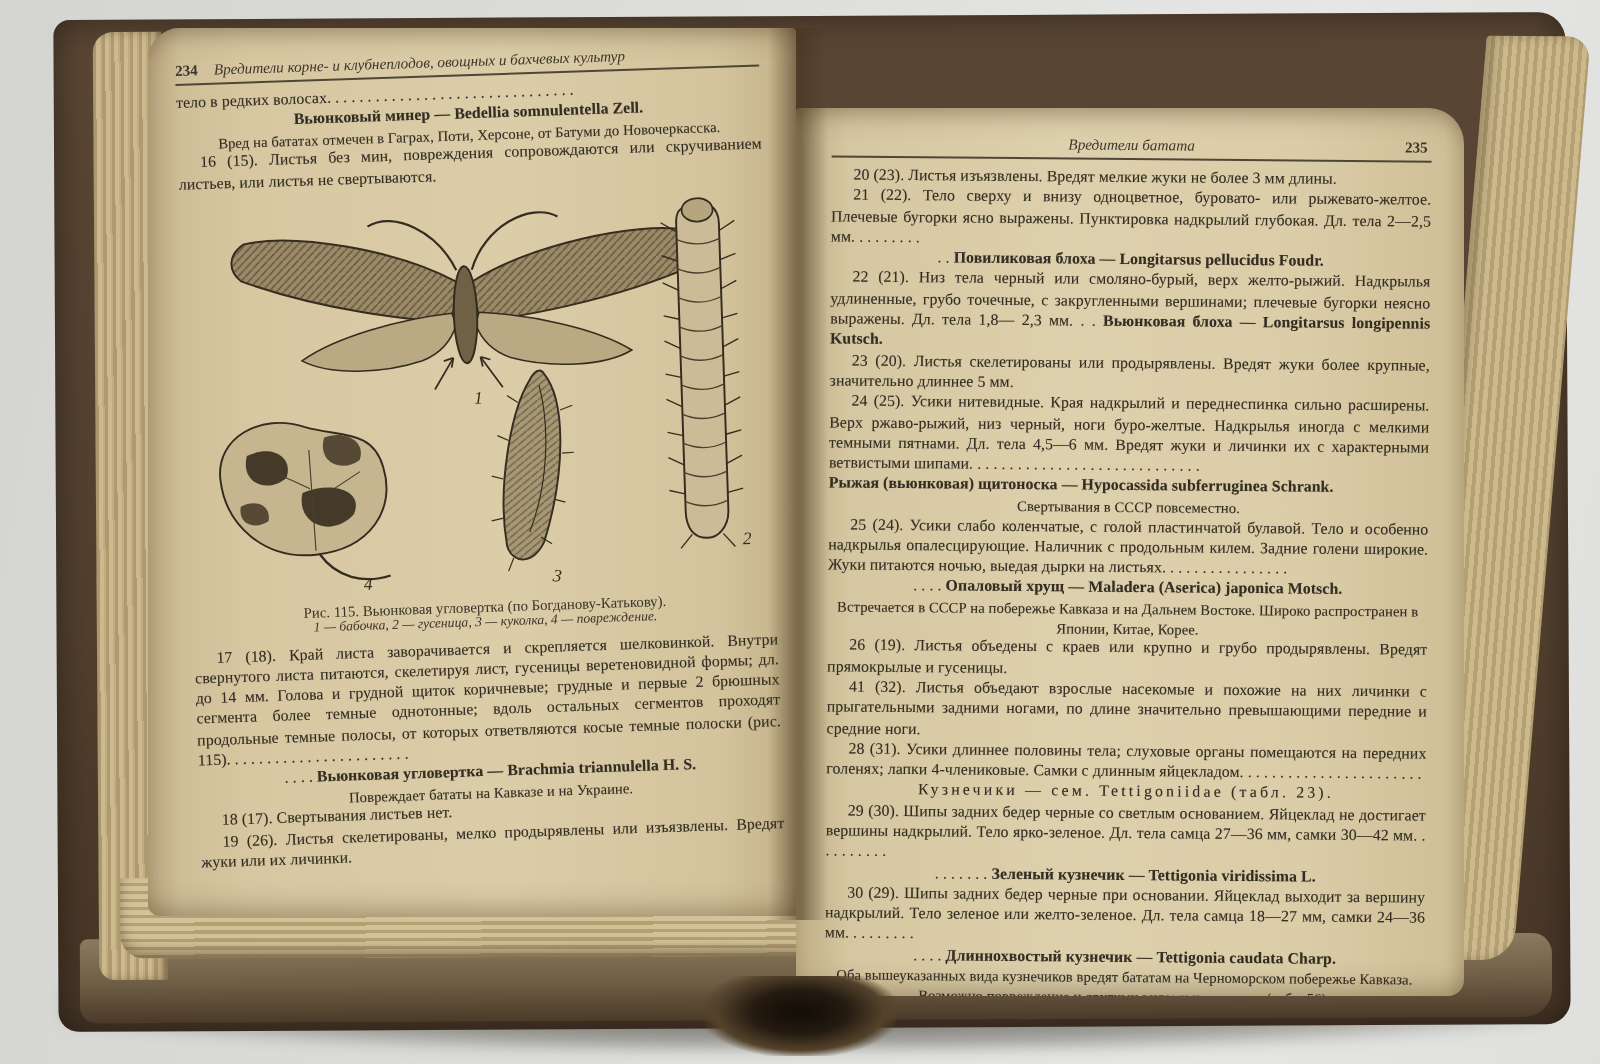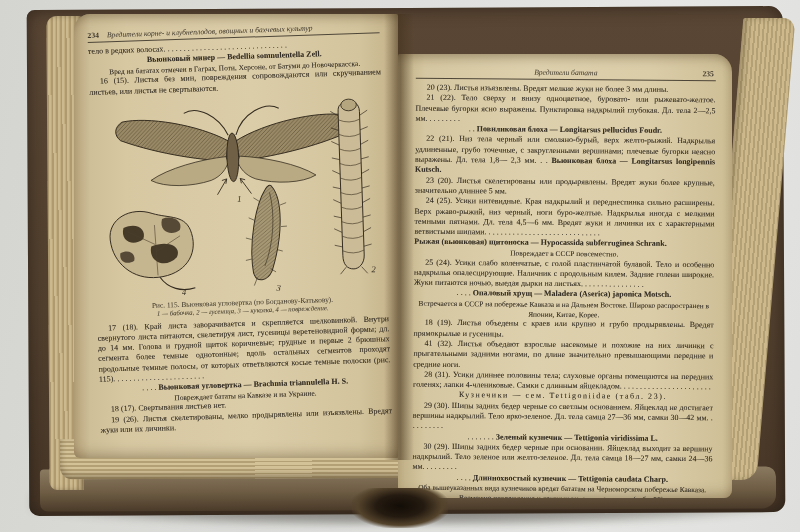--- a/index.html
+++ b/index.html
@@ -208,25 +208,25 @@
         <span class="num">235</span>
       </div>
       <div>
           <p class="para ind"><span>20 (23). Листья изъязвлены. Вредят мелкие жуки не более 3 мм длины.</span></p>
           <p class="para ind"><span>21 (22). Тело сверху и внизу одноцветное, буровато- или рыжевато-желтое. Плечевые бугорки ясно выражены. Пунктировка надкрылий глубокая. Дл. тела 2—2,5 мм. . . . . . . . .</span></p>
           <p class="para center"><span>. . </span><span class="b">Повиликовая блоха — Longitarsus pellucidus Foudr.</span></p>
           <p class="para ind"><span>22 (21). Низ тела черный или смоляно-бурый, верх желто-рыжий. Надкрылья удлиненные, грубо точечные, с закругленными вершинами; плечевые бугорки неясно выражены. Дл. тела 1,8— 2,3 мм. . . </span><span class="b">Вьюнковая блоха — Longitarsus longipennis Kutsch.</span></p>
           <p class="para ind"><span>23 (20). Листья скелетированы или продырявлены. Вредят жуки более крупные, значительно длиннее 5 мм.</span></p>
           <p class="para ind"><span>24 (25). Усики нитевидные. Края надкрылий и переднеспинка сильно расширены. Верх ржаво-рыжий, низ черный, ноги буро-желтые. Надкрылья иногда с мелкими темными пятнами. Дл. тела 4,5—6 мм. Вредят жуки и личинки их с характерными ветвистыми шипами. . . . . . . . . . . . . . . . . . . . . . . . . . . . .</span></p>
           <p class="para flush"><span class="b">Рыжая (вьюнковая) щитоноска — Hypocassida subferruginea Schrank.</span></p>
-          <p class="para center small"><span>Повреждает в СССР повсеместно.</span></p>
+          <p class="para center small"><span>Свертывания в СССР повсеместно.</span></p>
           <p class="para ind"><span>25 (24). Усики слабо коленчатые, с голой пластинчатой булавой. Тело и особенно надкрылья опалесцирующие. Наличник с продольным килем. Задние голени широкие. Жуки питаются ночью, выедая дырки на листьях. . . . . . . . . . . . . . . .</span></p>
           <p class="para center"><span>. . . . </span><span class="b">Опаловый хрущ — Maladera (Aserica) japonica Motsch.</span></p>
           <p class="para center small"><span>Встречается в СССР на побережье Кавказа и на Дальнем Востоке. Широко распространен в Японии, Китае, Корее.</span></p>
-          <p class="para ind"><span>18 (19). Листья объедены с краев или крупно и грубо продырявлены. Вредят прямокрылые и гусеницы.</span></p>
+          <p class="para ind"><span>26 (19). Листья объедены с краев или крупно и грубо продырявлены. Вредят прямокрылые и гусеницы.</span></p>
           <p class="para ind"><span>41 (32). Листья объедают взрослые насекомые и похожие на них личинки с прыгательными задними ногами, по длине значительно превышающими передние и средние ноги.</span></p>
           <p class="para ind"><span>28 (31). Усики длиннее половины тела; слуховые органы помещаются на передних голенях; лапки 4-члениковые. Самки с длинным яйцекладом. . . . . . . . . . . . . . . . . . . . . . .</span></p>
           <p class="para center spaced"><span>Кузнечики — сем. Tettigoniidae </span><span>(табл. 23).</span></p>
           <p class="para ind"><span>29 (30). Шипы задних бедер черные со светлым основанием. Яйцеклад не достигает вершины надкрылий. Тело ярко-зеленое. Дл. тела самца 27—36 мм, самки 30—42 мм. . . . . . . . . .</span></p>
           <p class="para center"><span>. . . . . . . </span><span class="b">Зеленый кузнечик — Tettigonia viridissima L.</span></p>
           <p class="para ind"><span>30 (29). Шипы задних бедер черные при основании. Яйцеклад выходит за вершину надкрылий. Тело зеленое или желто-зеленое. Дл. тела самца 18—27 мм, самки 24—36 мм. . . . . . . . .</span></p>
           <p class="para center"><span>. . . . </span><span class="b">Длиннохвостый кузнечик — Tettigonia caudata Charp.</span></p>
           <p class="para center small"><span>Оба вышеуказанных вида кузнечиков вредят бататам на Черноморском побережье Кавказа. Возможно повреждение и другими видами кузнечиков (табл. 56).</span></p>
         </div>
     </div>

